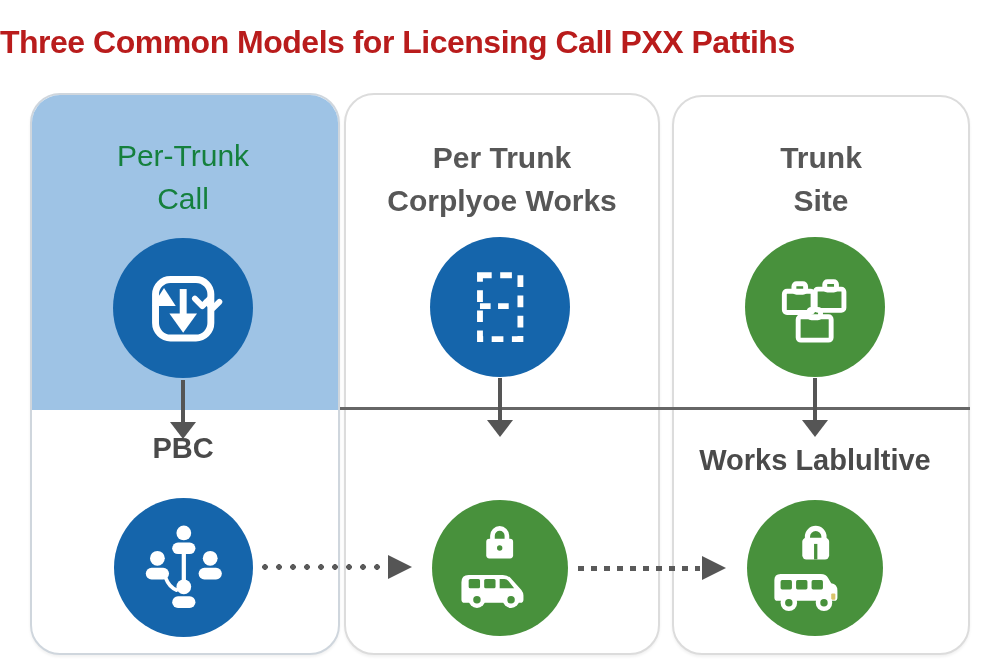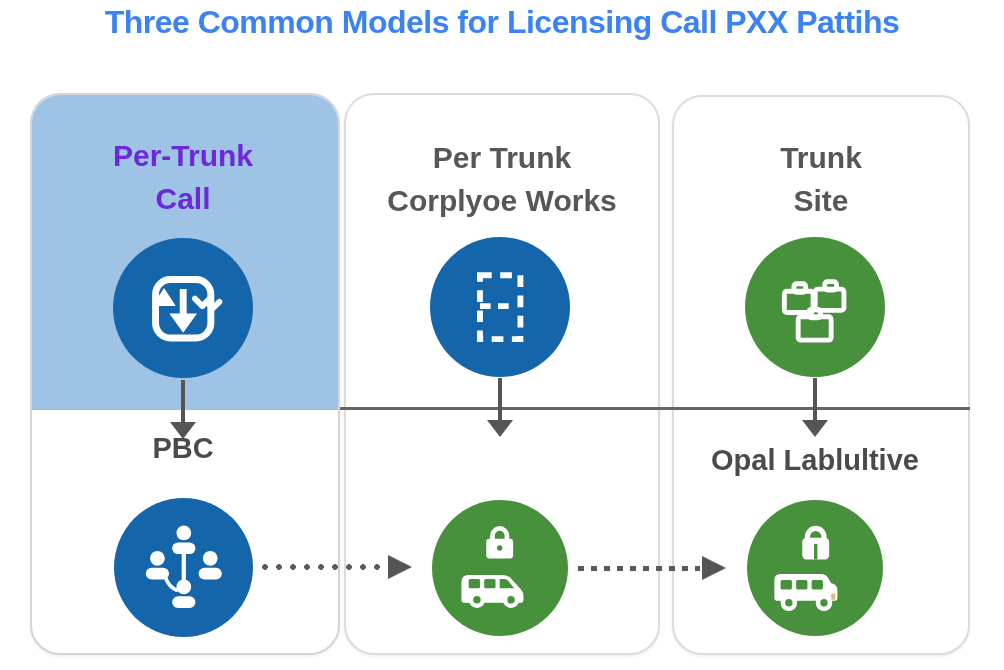--- a/index.html
+++ b/index.html
@@ -7,27 +7,26 @@
   .canvas {
     position: relative;
     width: 1004px;
     height: 670px;
     background: #ffffff;
     overflow: hidden;
     font-family: "Liberation Sans", "DejaVu Sans", sans-serif;
   }
   .title {
     position: absolute;
-    top: 4px; left: 0;
+    top: 24px; left: 0;
     width: 100%;
-    text-align: center;
     font-size: 32px;
     font-weight: 700;
     letter-spacing: -0.5px;
-    color: #3b82f6;
+    color: #b91c1c;
   }
   
   .card {
     position: absolute;
     background: #ffffff;
     border: 2px solid #dcdcdc;
     border-radius: 30px;
     box-shadow: 0 2px 3px rgba(0,0,0,0.06);
   }
   .card-left  { left: 30px;  top: 93px; width: 310px; height: 562px; overflow: hidden; border-color: #cfd6dd; }
@@ -50,21 +49,21 @@
   
   .heading {
     position: absolute;
     width: 300px;
     text-align: center;
     font-size: 30px;
     line-height: 43px;
     font-weight: 600;
     color: #575757;
   }
-  .heading.dark { color: #6d28d9; font-weight: 700; }
+  .heading.dark { color: #15803d; font-weight: 400; }
   .heading-1 { left: 33px;  top: 134px; }
   .heading-2 { left: 352px; top: 136px; }
   .heading-3 { left: 671px; top: 136px; }
   
   .circle {
     position: absolute;
     border-radius: 50%;
     display: flex;
     align-items: center;
     justify-content: center;
@@ -198,21 +197,21 @@
   <div class="down-arrow da-2">
     <div class="stem"></div>
       <div class="head"></div>
   </div>
   <div class="down-arrow da-3">
     <div class="stem"></div>
       <div class="head"></div>
   </div>
 
   <div class="bottom-label bl-1">PBC</div>
-  <div class="bottom-label bl-3">Opal Lablultive</div>
+  <div class="bottom-label bl-3">Works Lablultive</div>
 
   <div class="circle blue c-bot-1">
     <svg viewBox="0 0 100 100">
       <line x1="50" y1="34" x2="50" y2="62" stroke="#fff" stroke-width="4"></line>
       <path d="M33 60 q3 8 10 11" fill="none" stroke="#fff" stroke-width="3.5" stroke-linecap="round"></path>
       <g fill="#fff">
         <circle cx="50" cy="17" r="7"></circle>
         <rect x="39" y="26" width="22" height="11" rx="5.5"></rect>
         <circle cx="25" cy="41" r="7"></circle>
         <rect x="14" y="50" width="22" height="11" rx="5.5"></rect>

